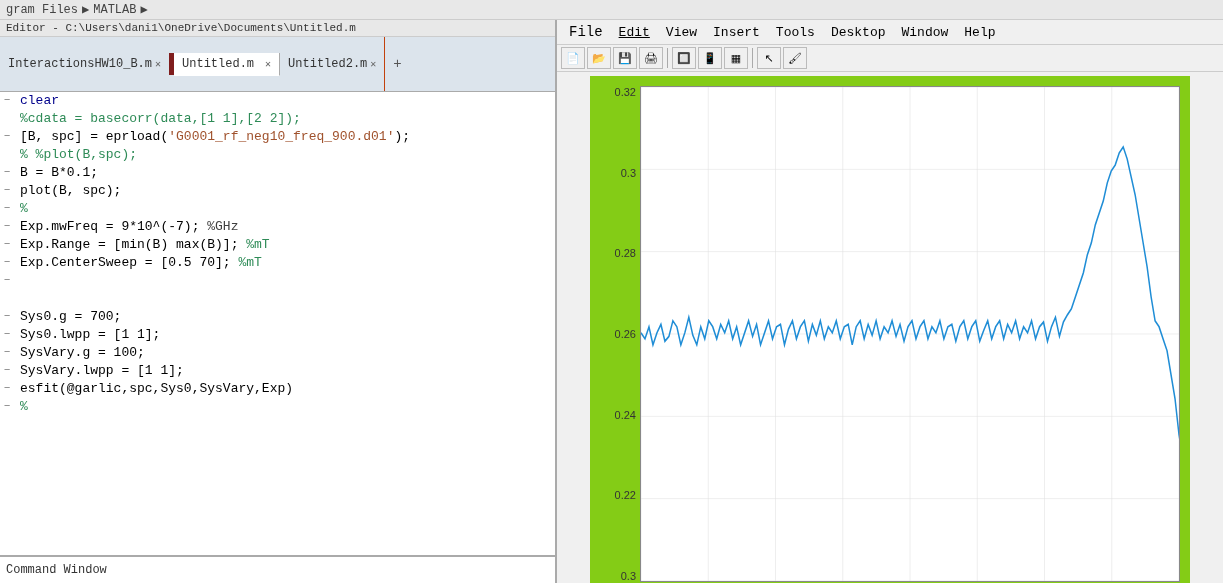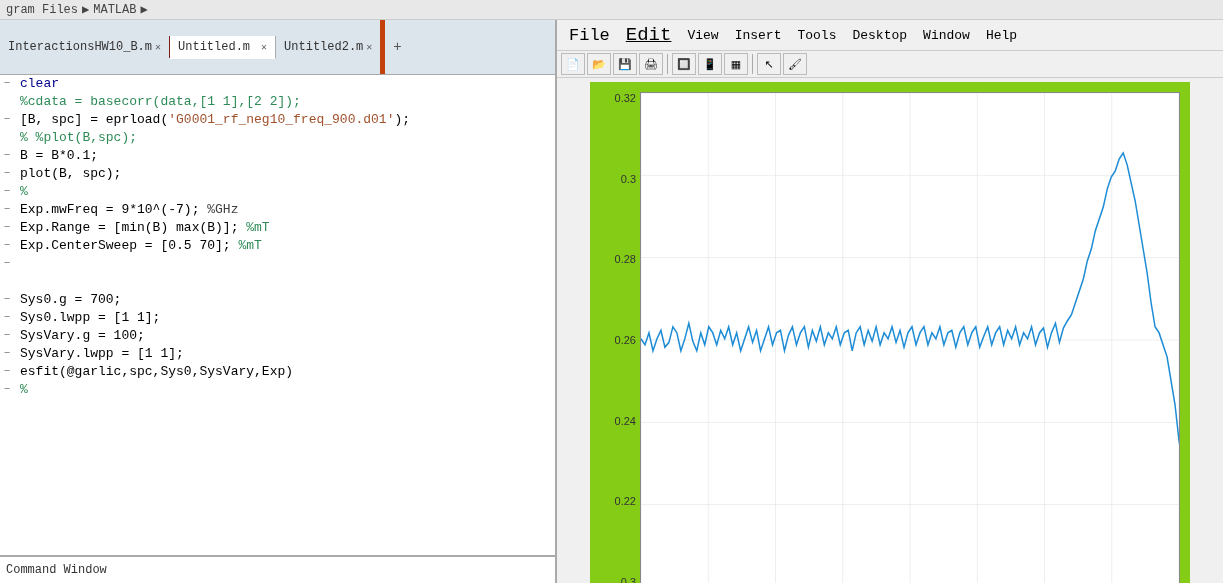--- a/index.html
+++ b/index.html
@@ -18,31 +18,34 @@
   <span style="color:#444;">gram Files</span>
   <span style="color:#444;">▶</span>
   <span style="color:#444;">MATLAB</span>
   <span style="color:#444;">▶</span>
 </div>
 
 <div class="main-layout" style="display:flex; flex:1; overflow:hidden; height:calc(583px - 22px);">
 
   <div class="editor-panel">
 
+    <div style="background:#e8e8e8; padding:2px 6px; font-size:11px; color:#333; border-bottom:1px solid #ccc;">
+      <span>Editor - C:\Users\dani1\OneDrive\Documents\Untitled.m</span>
+    </div>
 
     <div style="display:flex; align-items:center; background:#dce4ec; border-bottom:1px solid #aaa;">
-      <div style="padding:4px 8px; font-size:12px; cursor:pointer; display:flex; align-items:center; gap:3px; border-right:1px solid #7f1d1d; background:#dce4ec; color:#333;">
+      <div style="padding:4px 8px; font-size:12px; cursor:pointer; display:flex; align-items:center; gap:3px; border-right:5px solid #7f1d1d; background:#dce4ec; color:#333;">
         <span>InteractionsHW10_B.m</span>
         <span style="font-size:10px; color:#666;">✕</span>
       </div>
       <div style="padding:4px 8px; font-size:12px; cursor:pointer; display:flex; align-items:center; gap:11px; border-right:1px solid #aaa; background:#fff; color:#333; border-bottom:1px solid #fff;">
         <span>Untitled.m</span>
         <span style="font-size:10px; color:#666;">✕</span>
       </div>
-      <div style="padding:20px 8px; font-size:12px; cursor:pointer; display:flex; align-items:center; gap:3px; border-right:5px solid #c2410c; background:#dce4ec; color:#333;">
+      <div style="padding:20px 8px; font-size:12px; cursor:pointer; display:flex; align-items:center; gap:3px; border-right:1px solid #c2410c; background:#dce4ec; color:#333;">
         <span>Untitled2.m</span>
         <span style="font-size:10px; color:#666;">✕</span>
       </div>
       <div style="padding:4px 8px; cursor:pointer; font-size:14px; color:#555;">
         <span>+</span>
       </div>
     </div>
 
     <div style="flex:1; overflow-y:auto; background:#fff; font-family:'Courier New',monospace; font-size:13px;">
 
@@ -139,22 +142,22 @@
     </div>
 
     <div style="background:#fff; border-top:2px solid #aaa; height:28px; display:flex; align-items:center; padding:2px 6px; font-size:12px; color:#333;">
       <span>Command Window</span>
     </div>
   </div>
 
   <div style="flex:1; display:flex; flex-direction:column; background:#f0f0f0;">
 
     <div style="display:flex; align-items:center; gap:0; padding:2px 4px; border-bottom:1px solid #ccc; background:#f0f0f0;">
-      <span style="padding:2px 8px; font-size:17px; cursor:pointer;">File</span>
-      <span style="padding:2px 8px; font-size:19px; cursor:pointer;text-decoration:underline;">Edit</span>
+      <span style="padding:2px 8px; font-size:14px; cursor:pointer;">File</span>
+      <span style="padding:2px 8px; font-size:13px; cursor:pointer;text-decoration:underline;">Edit</span>
       <span style="padding:2px 8px; font-size:13px; cursor:pointer;">View</span>
       <span style="padding:2px 8px; font-size:13px; cursor:pointer;">Insert</span>
       <span style="padding:2px 8px; font-size:13px; cursor:pointer;">Tools</span>
       <span style="padding:2px 8px; font-size:13px; cursor:pointer;">Desktop</span>
       <span style="padding:2px 8px; font-size:13px; cursor:pointer;">Window</span>
       <span style="padding:2px 8px; font-size:13px; cursor:pointer;">Help</span>
     </div>
 
     <div style="display:flex; align-items:center; gap:2px; padding:2px 4px; border-bottom:1px solid #ccc; background:#f0f0f0;">
       <button style="width:24px;height:22px;border:1px solid #bbb;background:#f0f0f0;cursor:pointer;font-size:11px;display:flex;align-items:center;justify-content:center;">📄</button>

